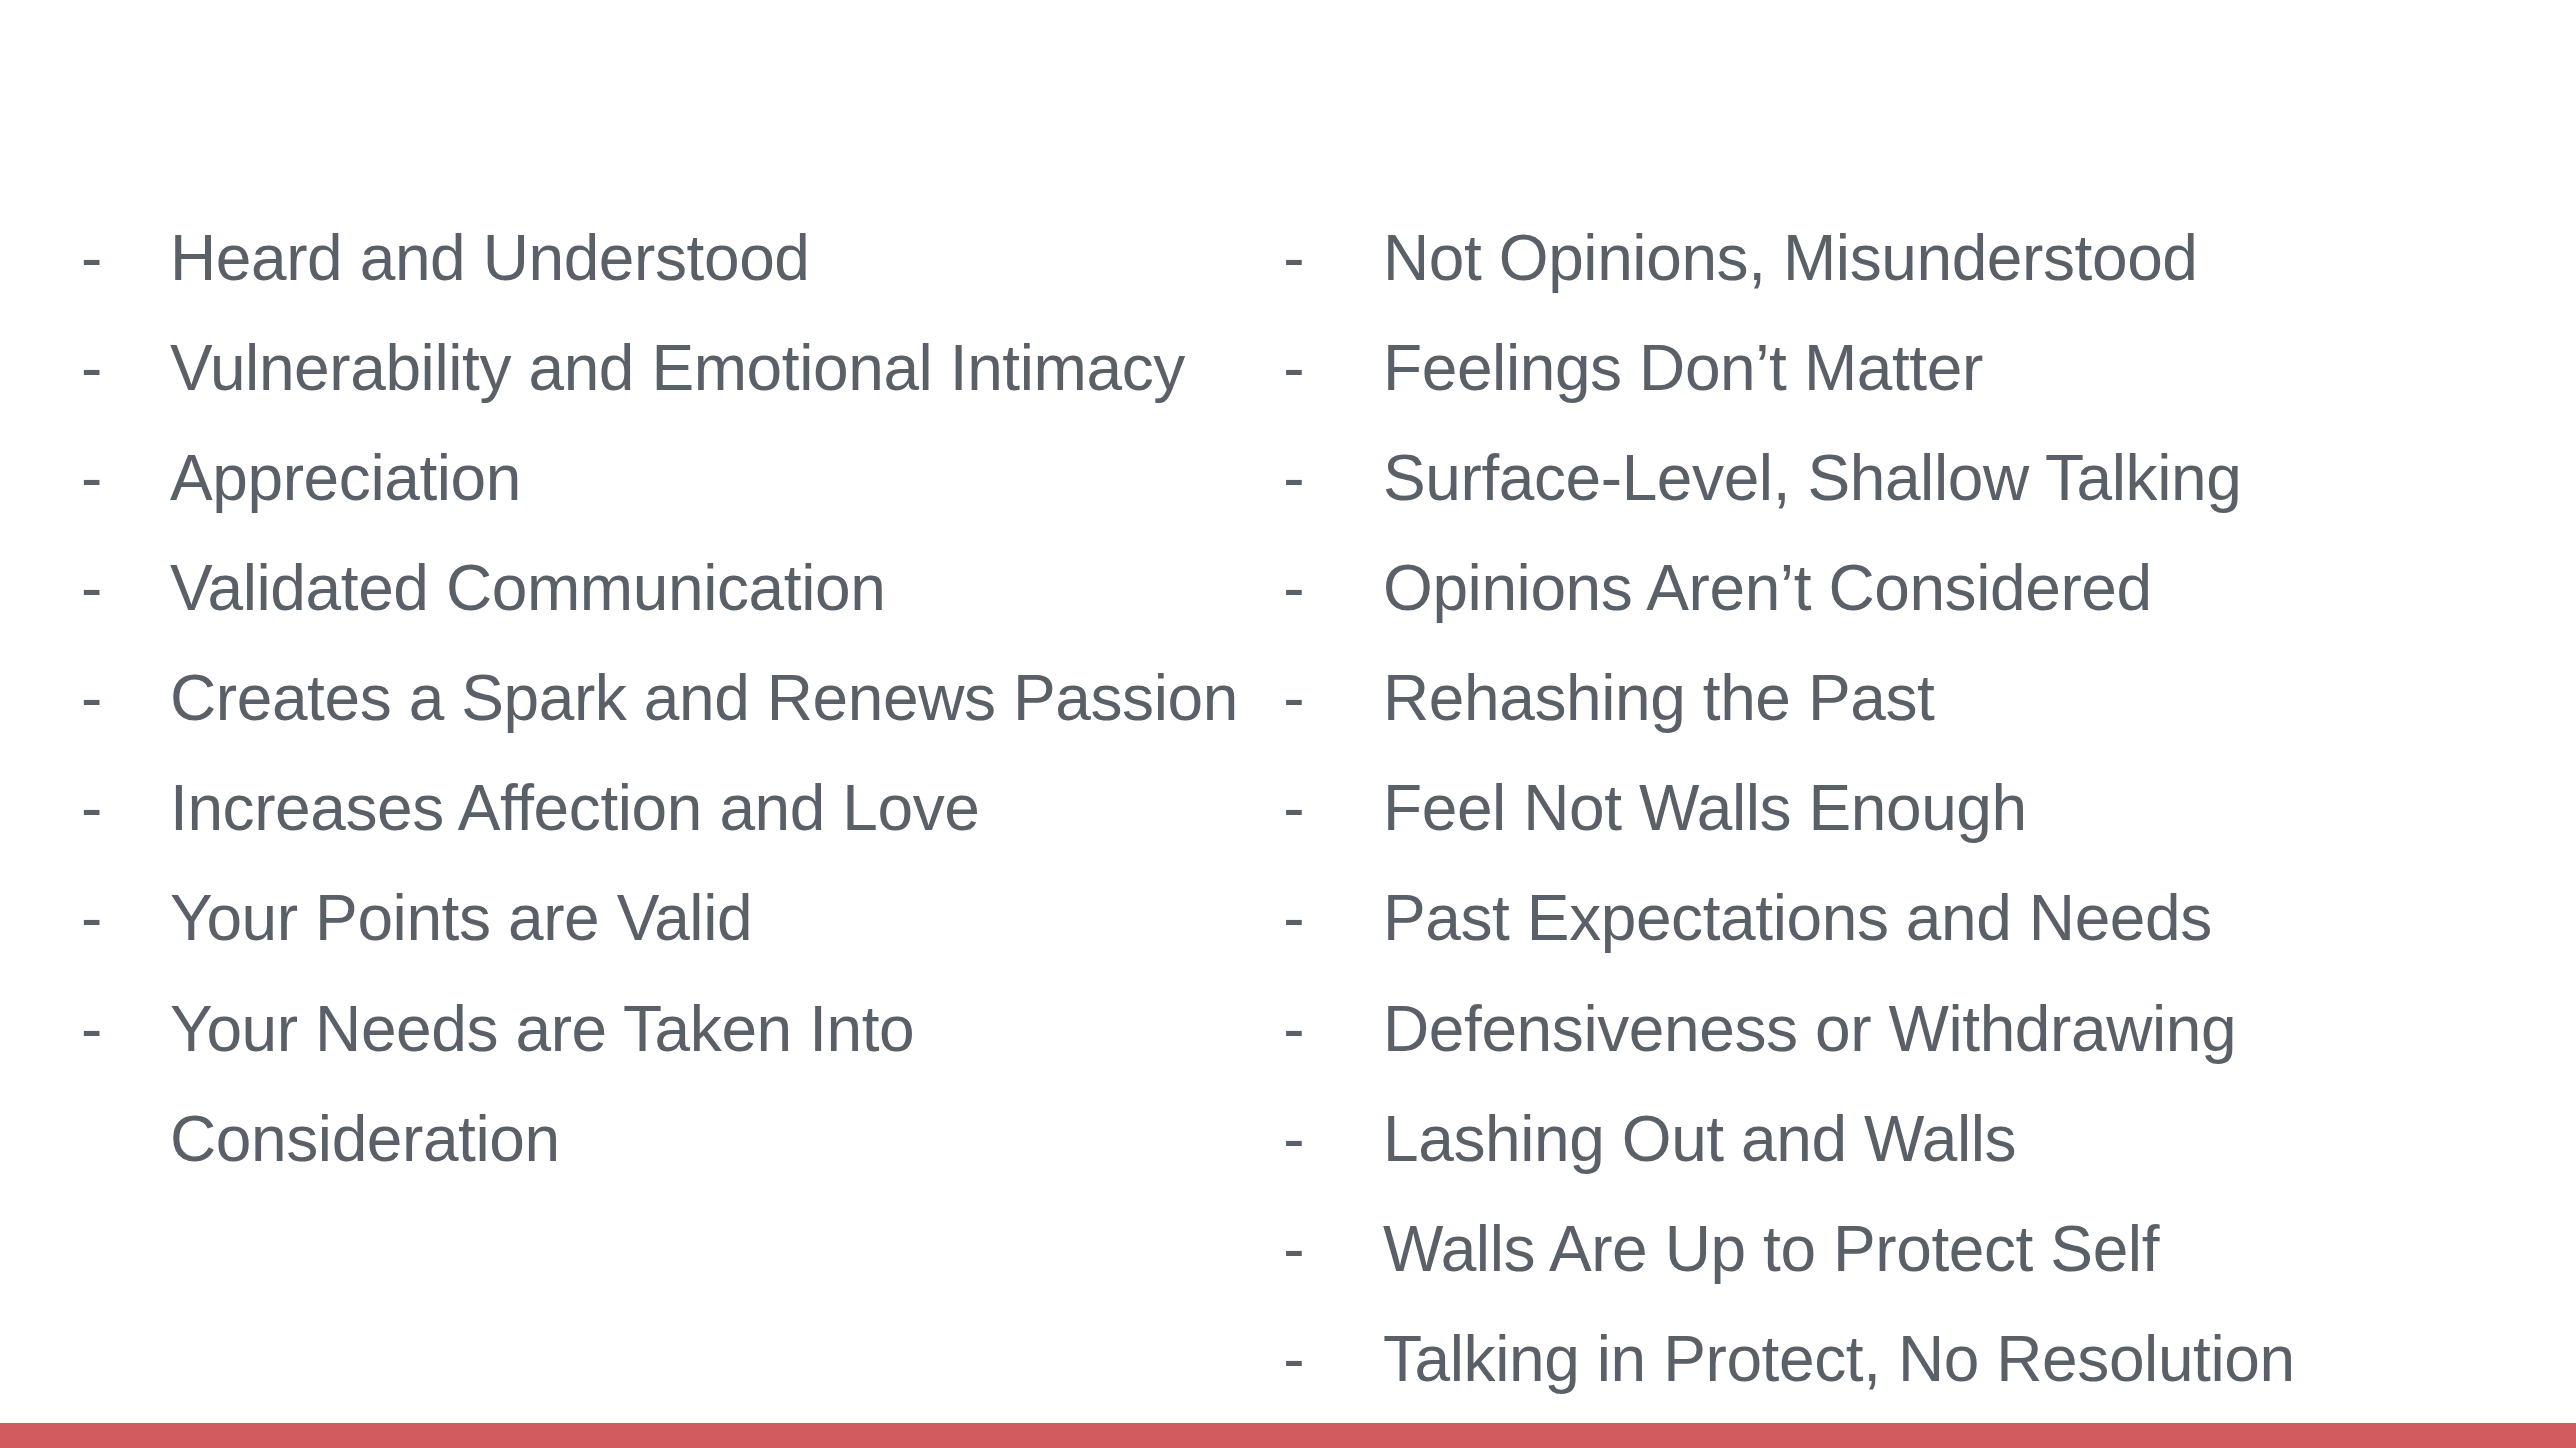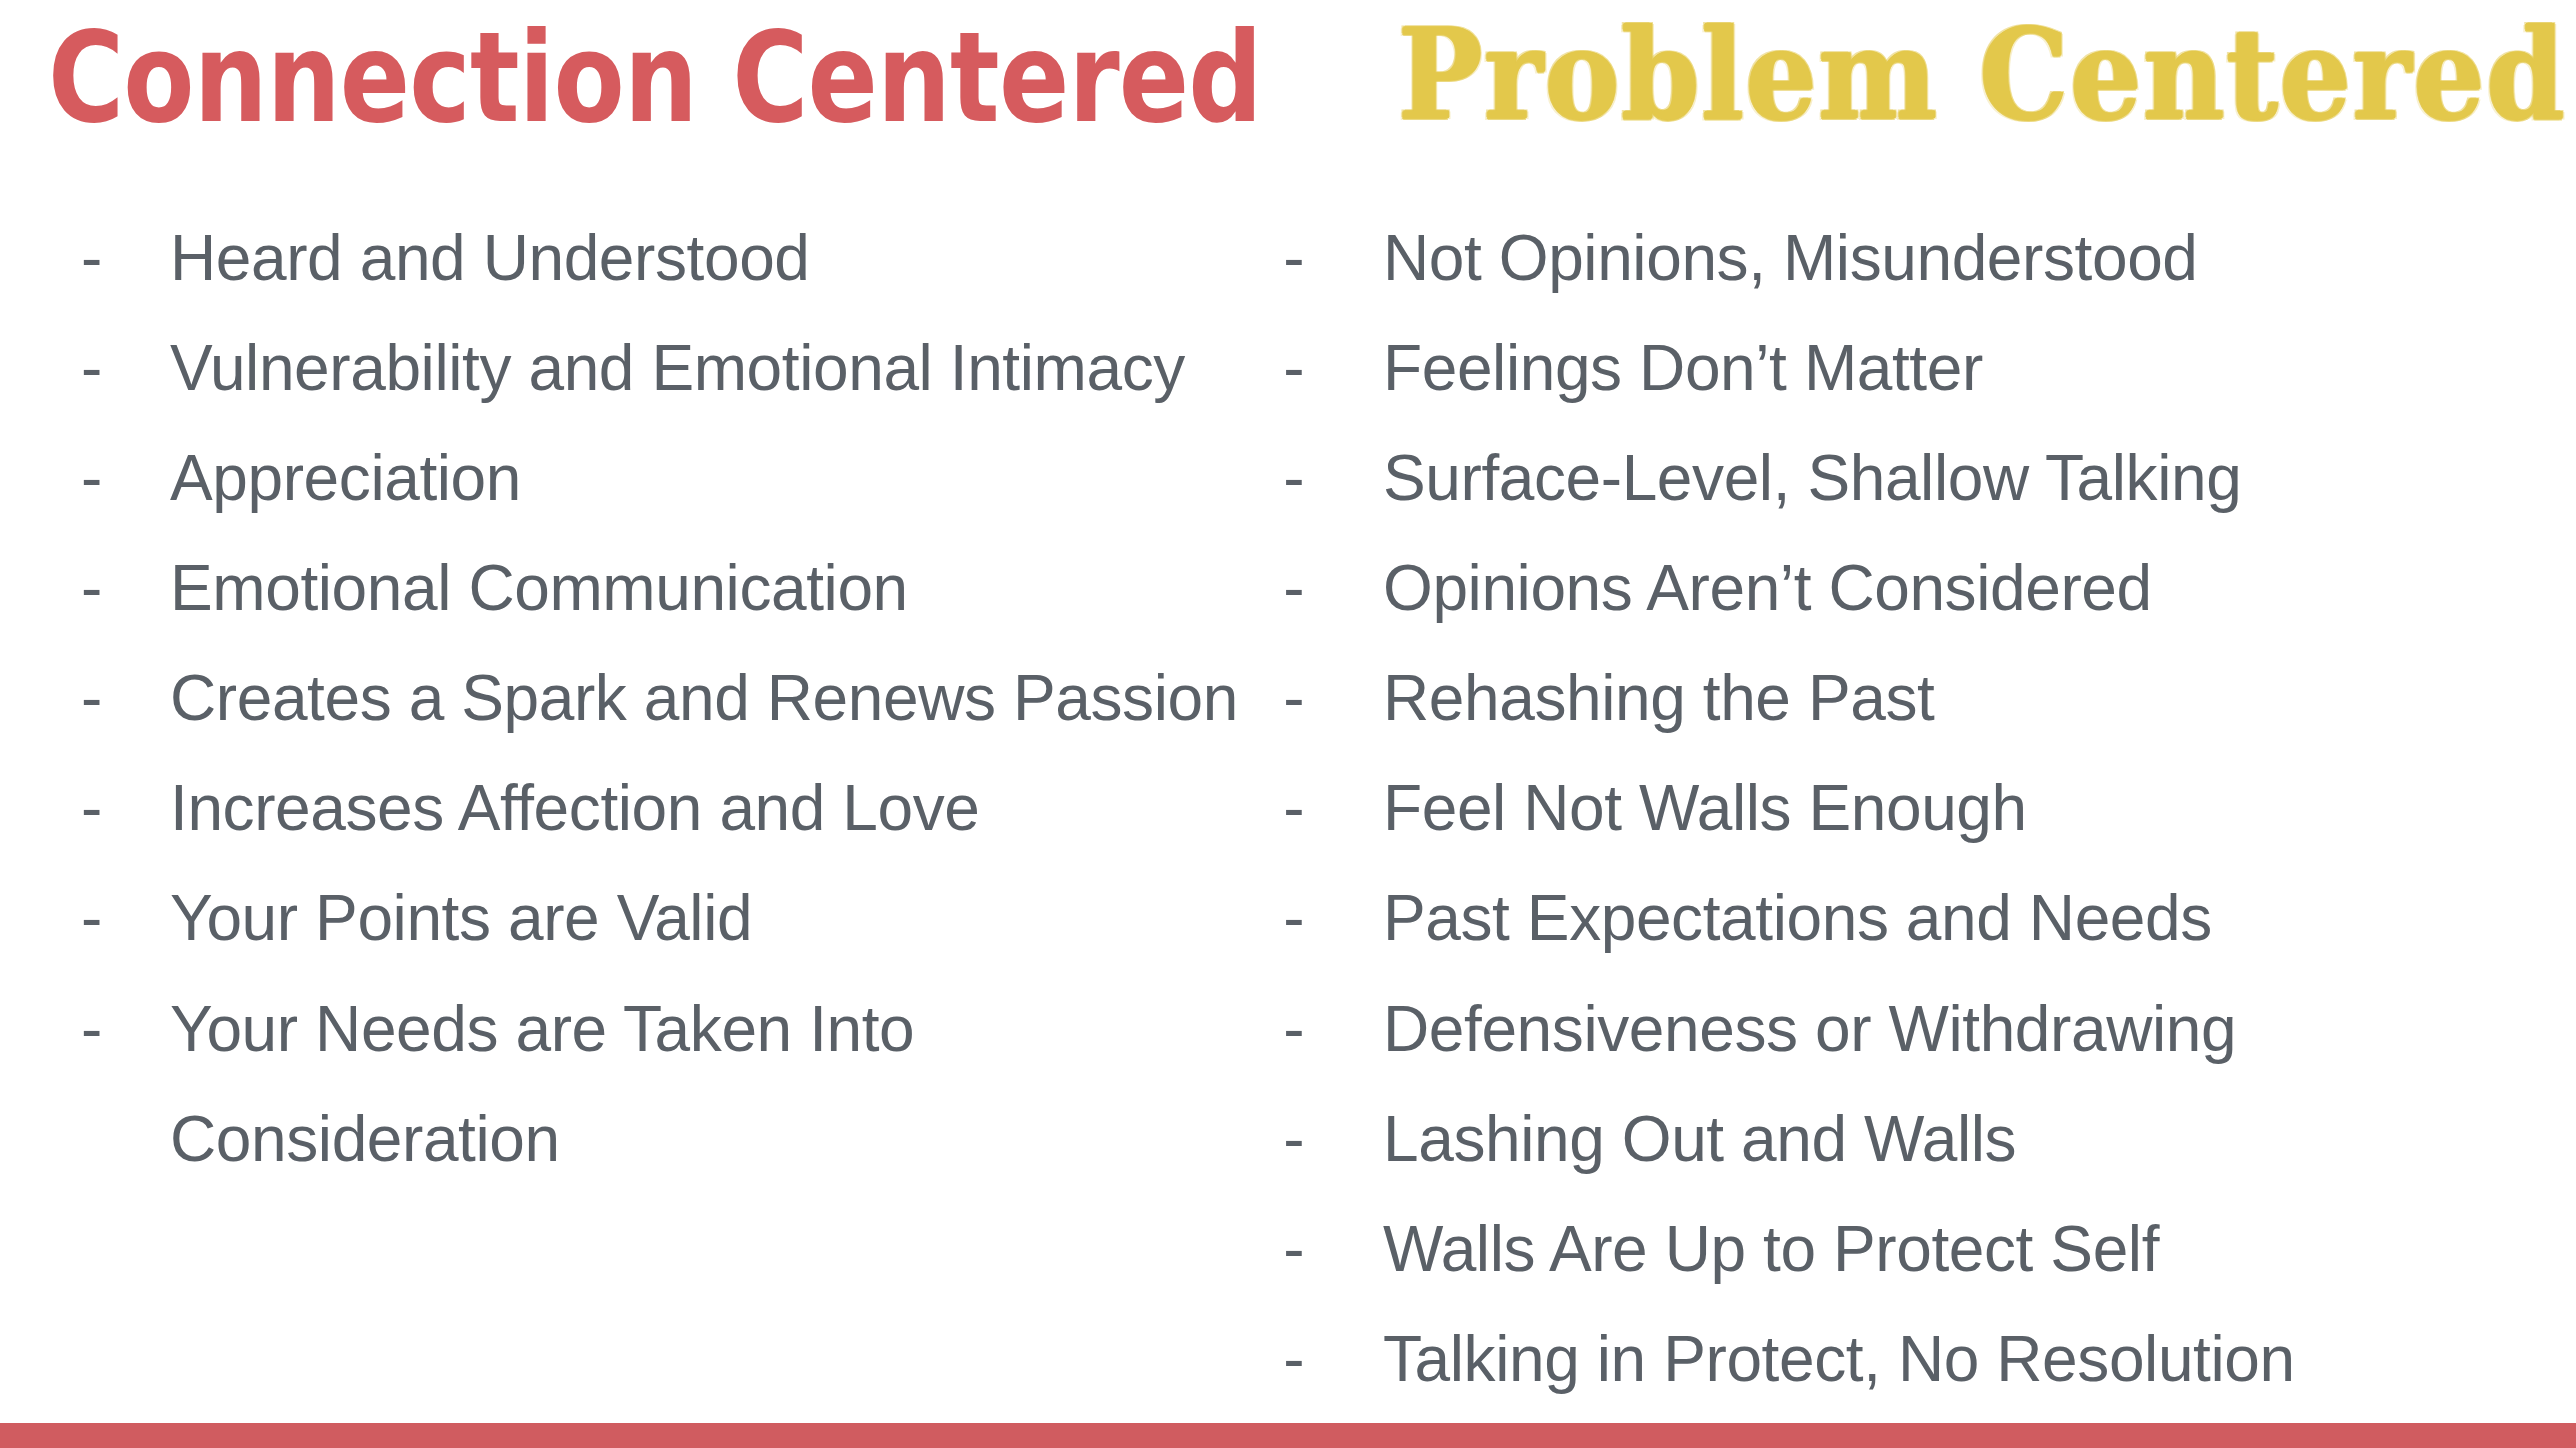--- a/index.html
+++ b/index.html
@@ -128,44 +128,40 @@
     width: 2576px;
     height: 26px;
     background: #D05C60;
   }
 </style>
 </head>
 <body>
 
 <div class="slide">
 
-  <div class="headings">
-    <div class="heading heading-left" style="color: rgb(214, 91, 94);">Connection Centered</div>
-    <div class="heading heading-right" style="color: rgb(227, 200, 75);">Problem Centered</div>
-  </div>
 
   <div class="columns">
 
     <div class="column column-left">
       <ul class="bullet-list">
         <li class="bullet-item" style="color: rgb(90, 96, 103);">
           <span class="bullet-dash" style="color: rgb(90, 96, 103);">-</span>
           <span class="bullet-text">Heard and Understood</span>
         </li>
         <li class="bullet-item" style="color: rgb(90, 96, 103);">
           <span class="bullet-dash" style="color: rgb(90, 96, 103);">-</span>
           <span class="bullet-text">Vulnerability and Emotional Intimacy</span>
         </li>
         <li class="bullet-item" style="color: rgb(90, 96, 103);">
           <span class="bullet-dash" style="color: rgb(90, 96, 103);">-</span>
           <span class="bullet-text">Appreciation</span>
         </li>
         <li class="bullet-item" style="color: rgb(90, 96, 103);">
           <span class="bullet-dash" style="color: rgb(90, 96, 103);">-</span>
-          <span class="bullet-text">Emotional Communication</span>
+          <span class="bullet-text">Validated Communication</span>
         </li>
         <li class="bullet-item" style="color: rgb(90, 96, 103);">
           <span class="bullet-dash" style="color: rgb(90, 96, 103);">-</span>
           <span class="bullet-text">Creates a Spark and Renews Passion</span>
         </li>
         <li class="bullet-item" style="color: rgb(90, 96, 103);">
           <span class="bullet-dash" style="color: rgb(90, 96, 103);">-</span>
           <span class="bullet-text">Increases Affection and Love</span>
         </li>
         <li class="bullet-item" style="color: rgb(90, 96, 103);">

